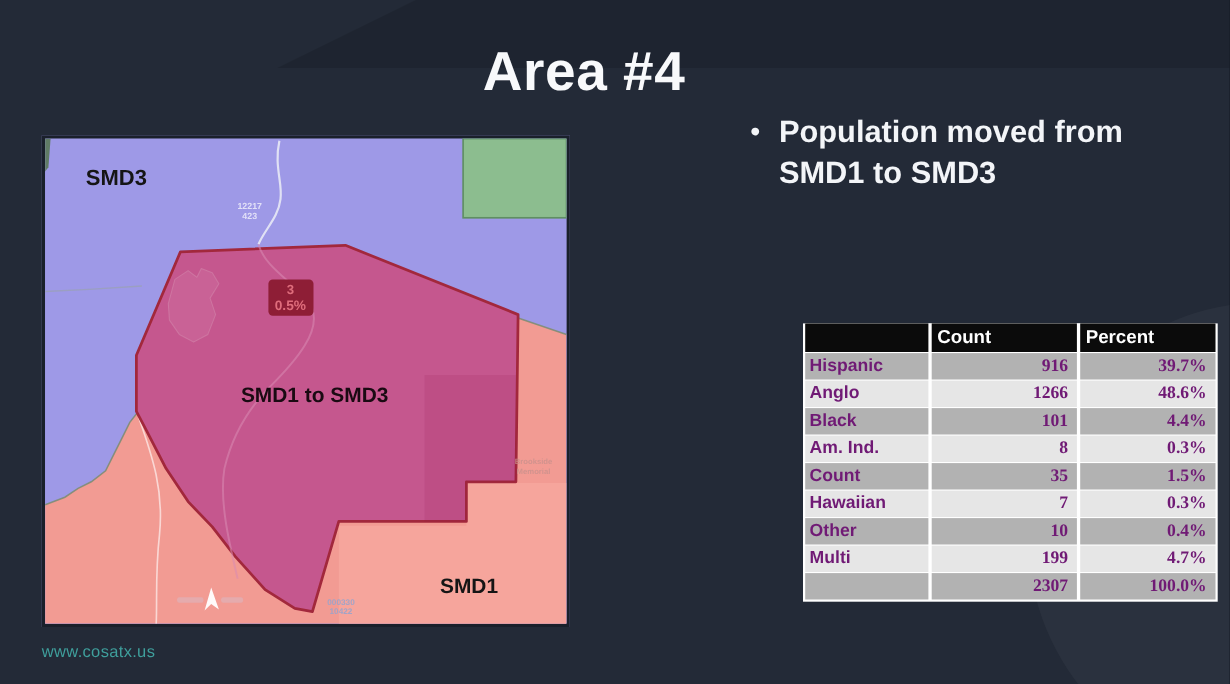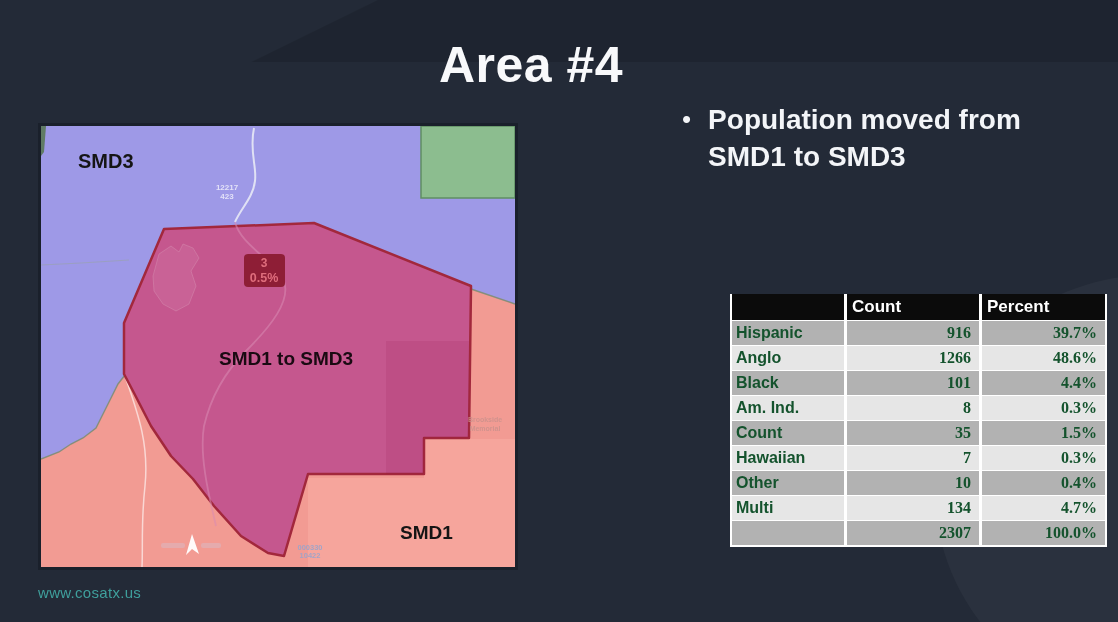--- a/index.html
+++ b/index.html
@@ -40,21 +40,21 @@
   .tgrid{
     display:grid; grid-template-columns:112px 132px 123px;
     column-gap:3px; row-gap:1px; background:#ffffff;
   }
   .trow{ display:contents; }
   .hcell{
     background:#0b0b0b; color:#ffffff; font-weight:bold; font-size:17px;
     line-height:26px; height:26px; padding-left:5px; white-space:nowrap;
   }
   .cell{
-    font-weight:bold; font-size:16px; color:#14532d;
+    font-weight:bold; font-size:16px; color:#701a75;
     line-height:24px; height:24px; white-space:nowrap;
   }
   .c-label{ padding-left:4px; }
   .num{ text-align:right; padding-right:8px;font-family:Liberation Serif, serif; }
   .stripe-dark  .cell, .cell.stripe-dark  { background:#b2b2b2; }
   .stripe-light .cell, .cell.stripe-light { background:#e6e6e6; }
   .footer-url{
     position:absolute; left:38px; top:584px; font-size:15px;
     color:#3f9f9c; letter-spacing:0.3px;
   }
@@ -166,21 +166,21 @@
   </div>
 
   <div class="trow">
     <div class="cell c-label stripe-dark">Other</div>
     <div class="cell c-count num stripe-dark">10</div>
     <div class="cell c-pct num stripe-dark">0.4%</div>
   </div>
 
   <div class="trow">
     <div class="cell c-label stripe-light">Multi</div>
-    <div class="cell c-count num stripe-light">134</div>
+    <div class="cell c-count num stripe-light">199</div>
     <div class="cell c-pct num stripe-light">4.7%</div>
   </div>
 
   <div class="trow">
     <div class="cell c-label stripe-dark"></div>
     <div class="cell c-count num stripe-dark">2307</div>
     <div class="cell c-pct num stripe-dark">100.0%</div>
   </div>
 </div>
     </div>

